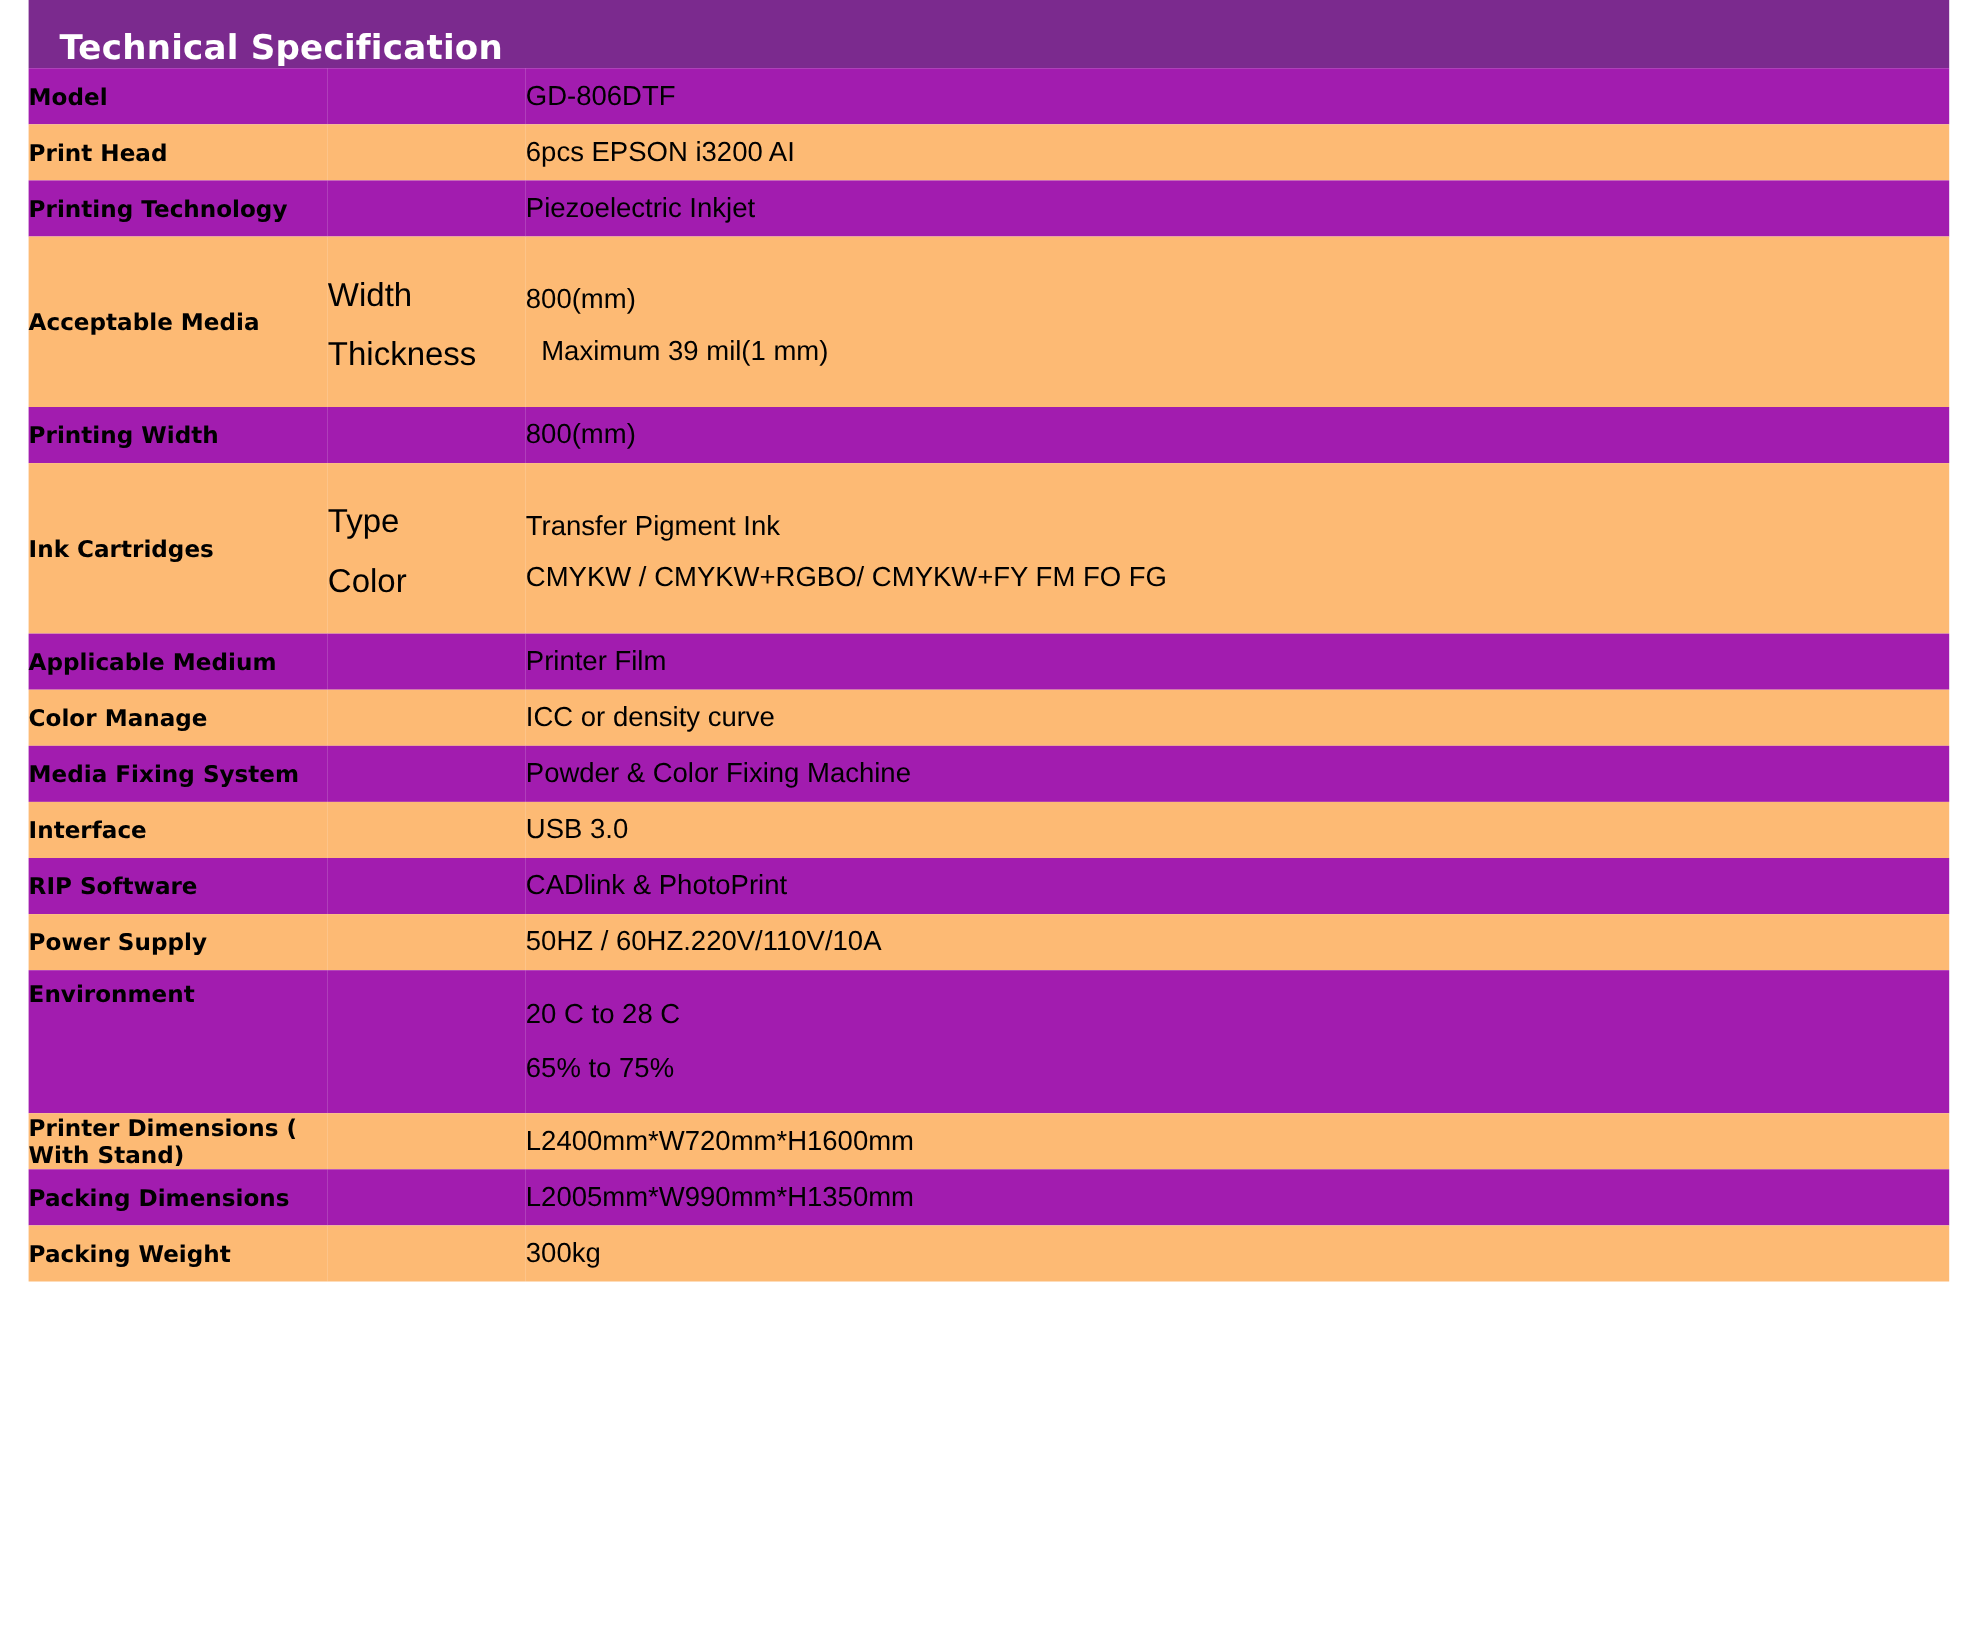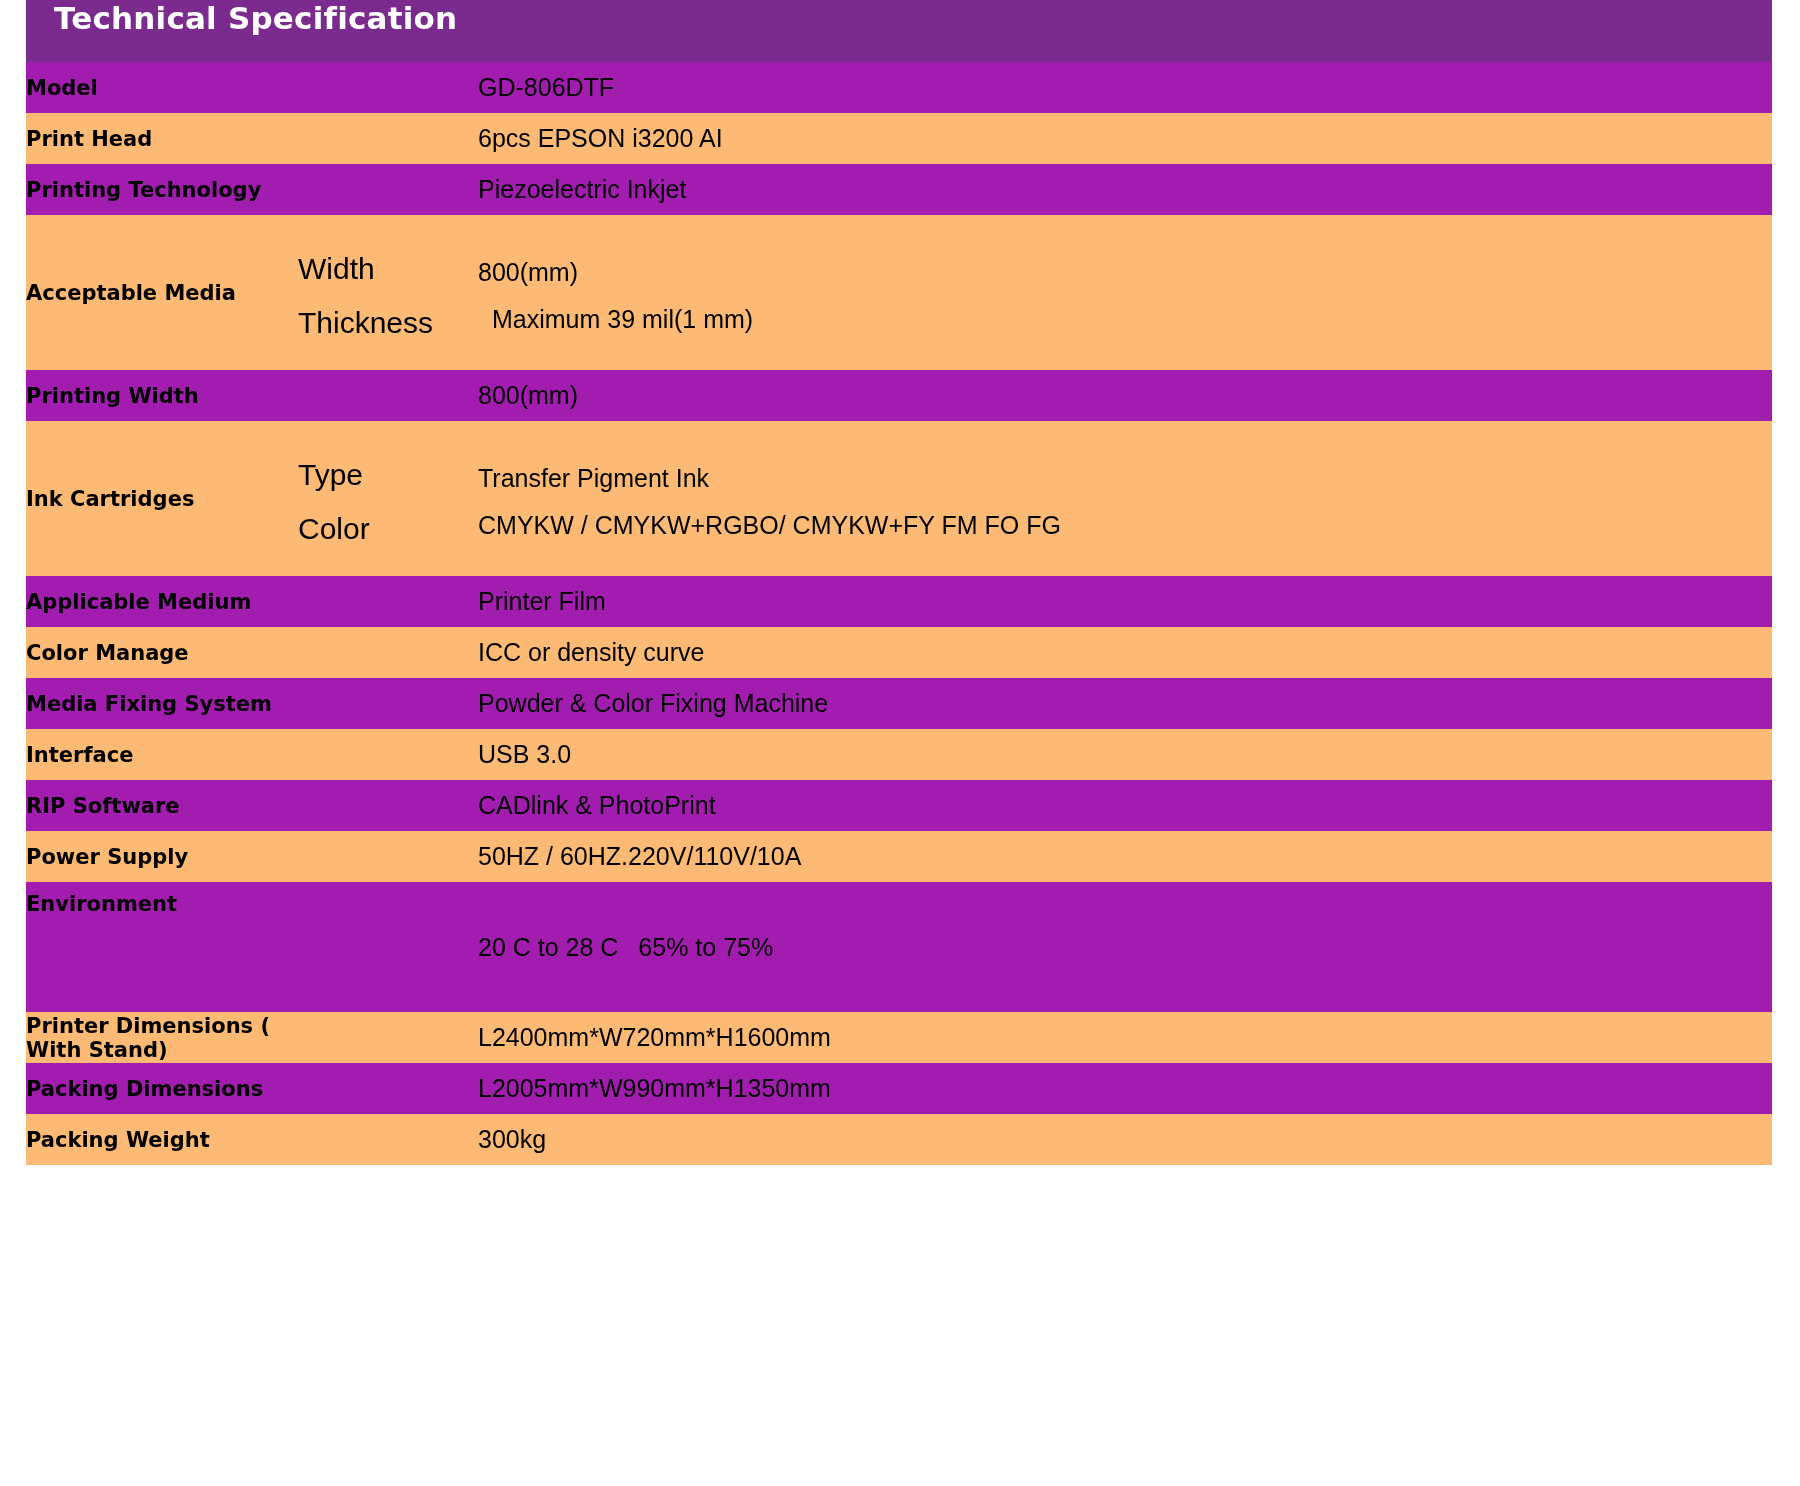--- a/index.html
+++ b/index.html
@@ -18,21 +18,21 @@
     position: relative;
     width: 1800px;
     height: 1486px;
     box-sizing: border-box;
     padding: 0 28px 0 26px;
   }
   .spec-header {
     background: #7B2A8E;
     height: 62px;
     display: flex;
-    align-items: flex-start;
+    align-items: flex-end;
     padding-left: 28px;
     box-sizing: border-box;
   }
   .spec-header .title {
     color: #ffffff;
     font-size: 31px;
     font-weight: bold;
     letter-spacing: 0.2px;
     font-family: "DejaVu Sans", sans-serif;
   }
@@ -89,21 +89,21 @@
     padding-top: 6px;
   }
   .stack-sub {
     display: flex;
     flex-direction: column;
     gap: 20px;
     padding-top: 6px;
   }
   .env-stack {
     display: flex;
-    flex-direction: row;
+    flex-direction: column;
     gap: 20px;
   }
   .env-row {
     height: 130px;
   }
   .nudge-right {
     padding-left: 14px;
   }
 </style>
 </head>

